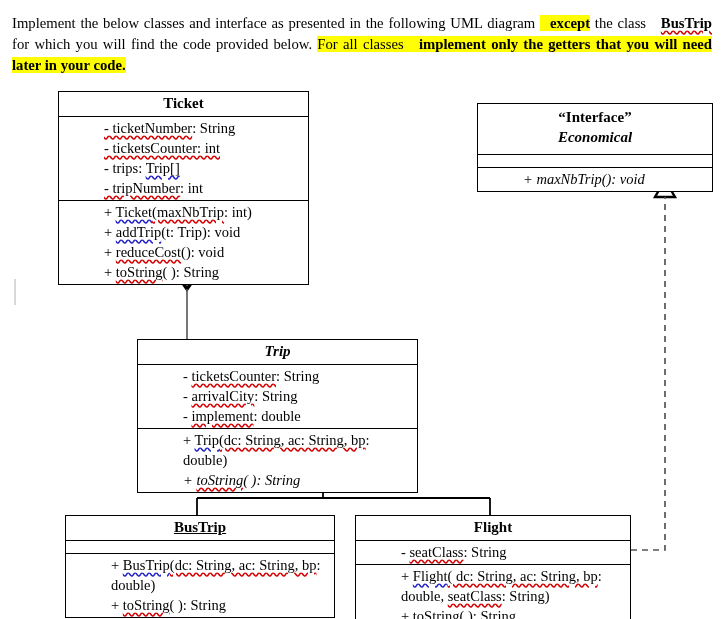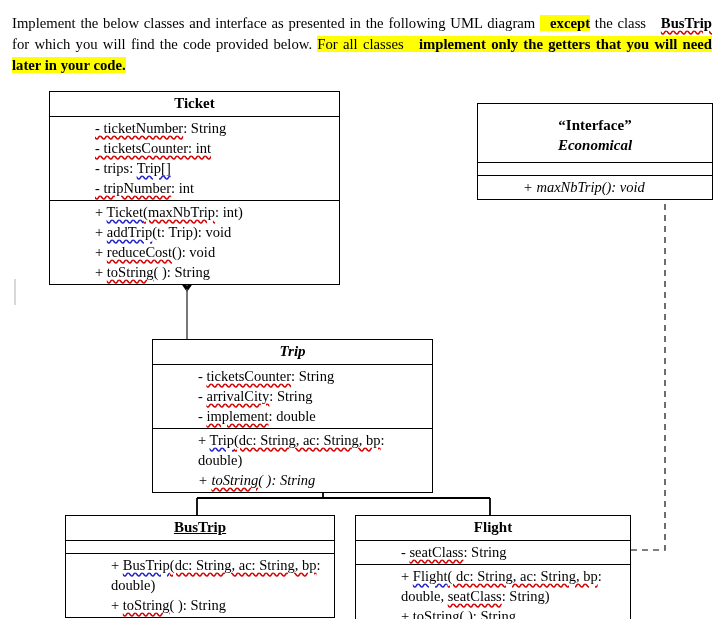--- a/index.html
+++ b/index.html
@@ -61,33 +61,32 @@
 
   .member {
     font-size: 14.5px;
     line-height: 20px;
     white-space: normal;
     margin-left: 40px;
   }
   .member.italic { font-style: italic; }
 
   
-  #box-ticket     { left: 49px;  top: 91px;  width: 291px; }
+  #box-ticket     { left: 58px;  top: 91px;  width: 251px; }
   #box-interface  { left: 477px; top: 103px; width: 236px; }
-  #box-trip       { left: 152px; top: 339px; width: 281px; }
+  #box-trip       { left: 137px; top: 339px; width: 281px; }
   #box-bustrip    { left: 65px;  top: 515px; width: 270px; }
   #box-flight     { left: 355px; top: 515px; width: 276px; }
 
   .iface-stereo {
     text-align: center;
     font-weight: bold;
     font-size: 15px;
     line-height: 20px;
     padding-top: 2px;
-    margin-top: 8px;
   }
   .iface-name {
     text-align: center;
     font-weight: bold;
     font-style: italic;
     font-size: 15px;
     line-height: 21px;
     padding-bottom: 2px;
   }
 

